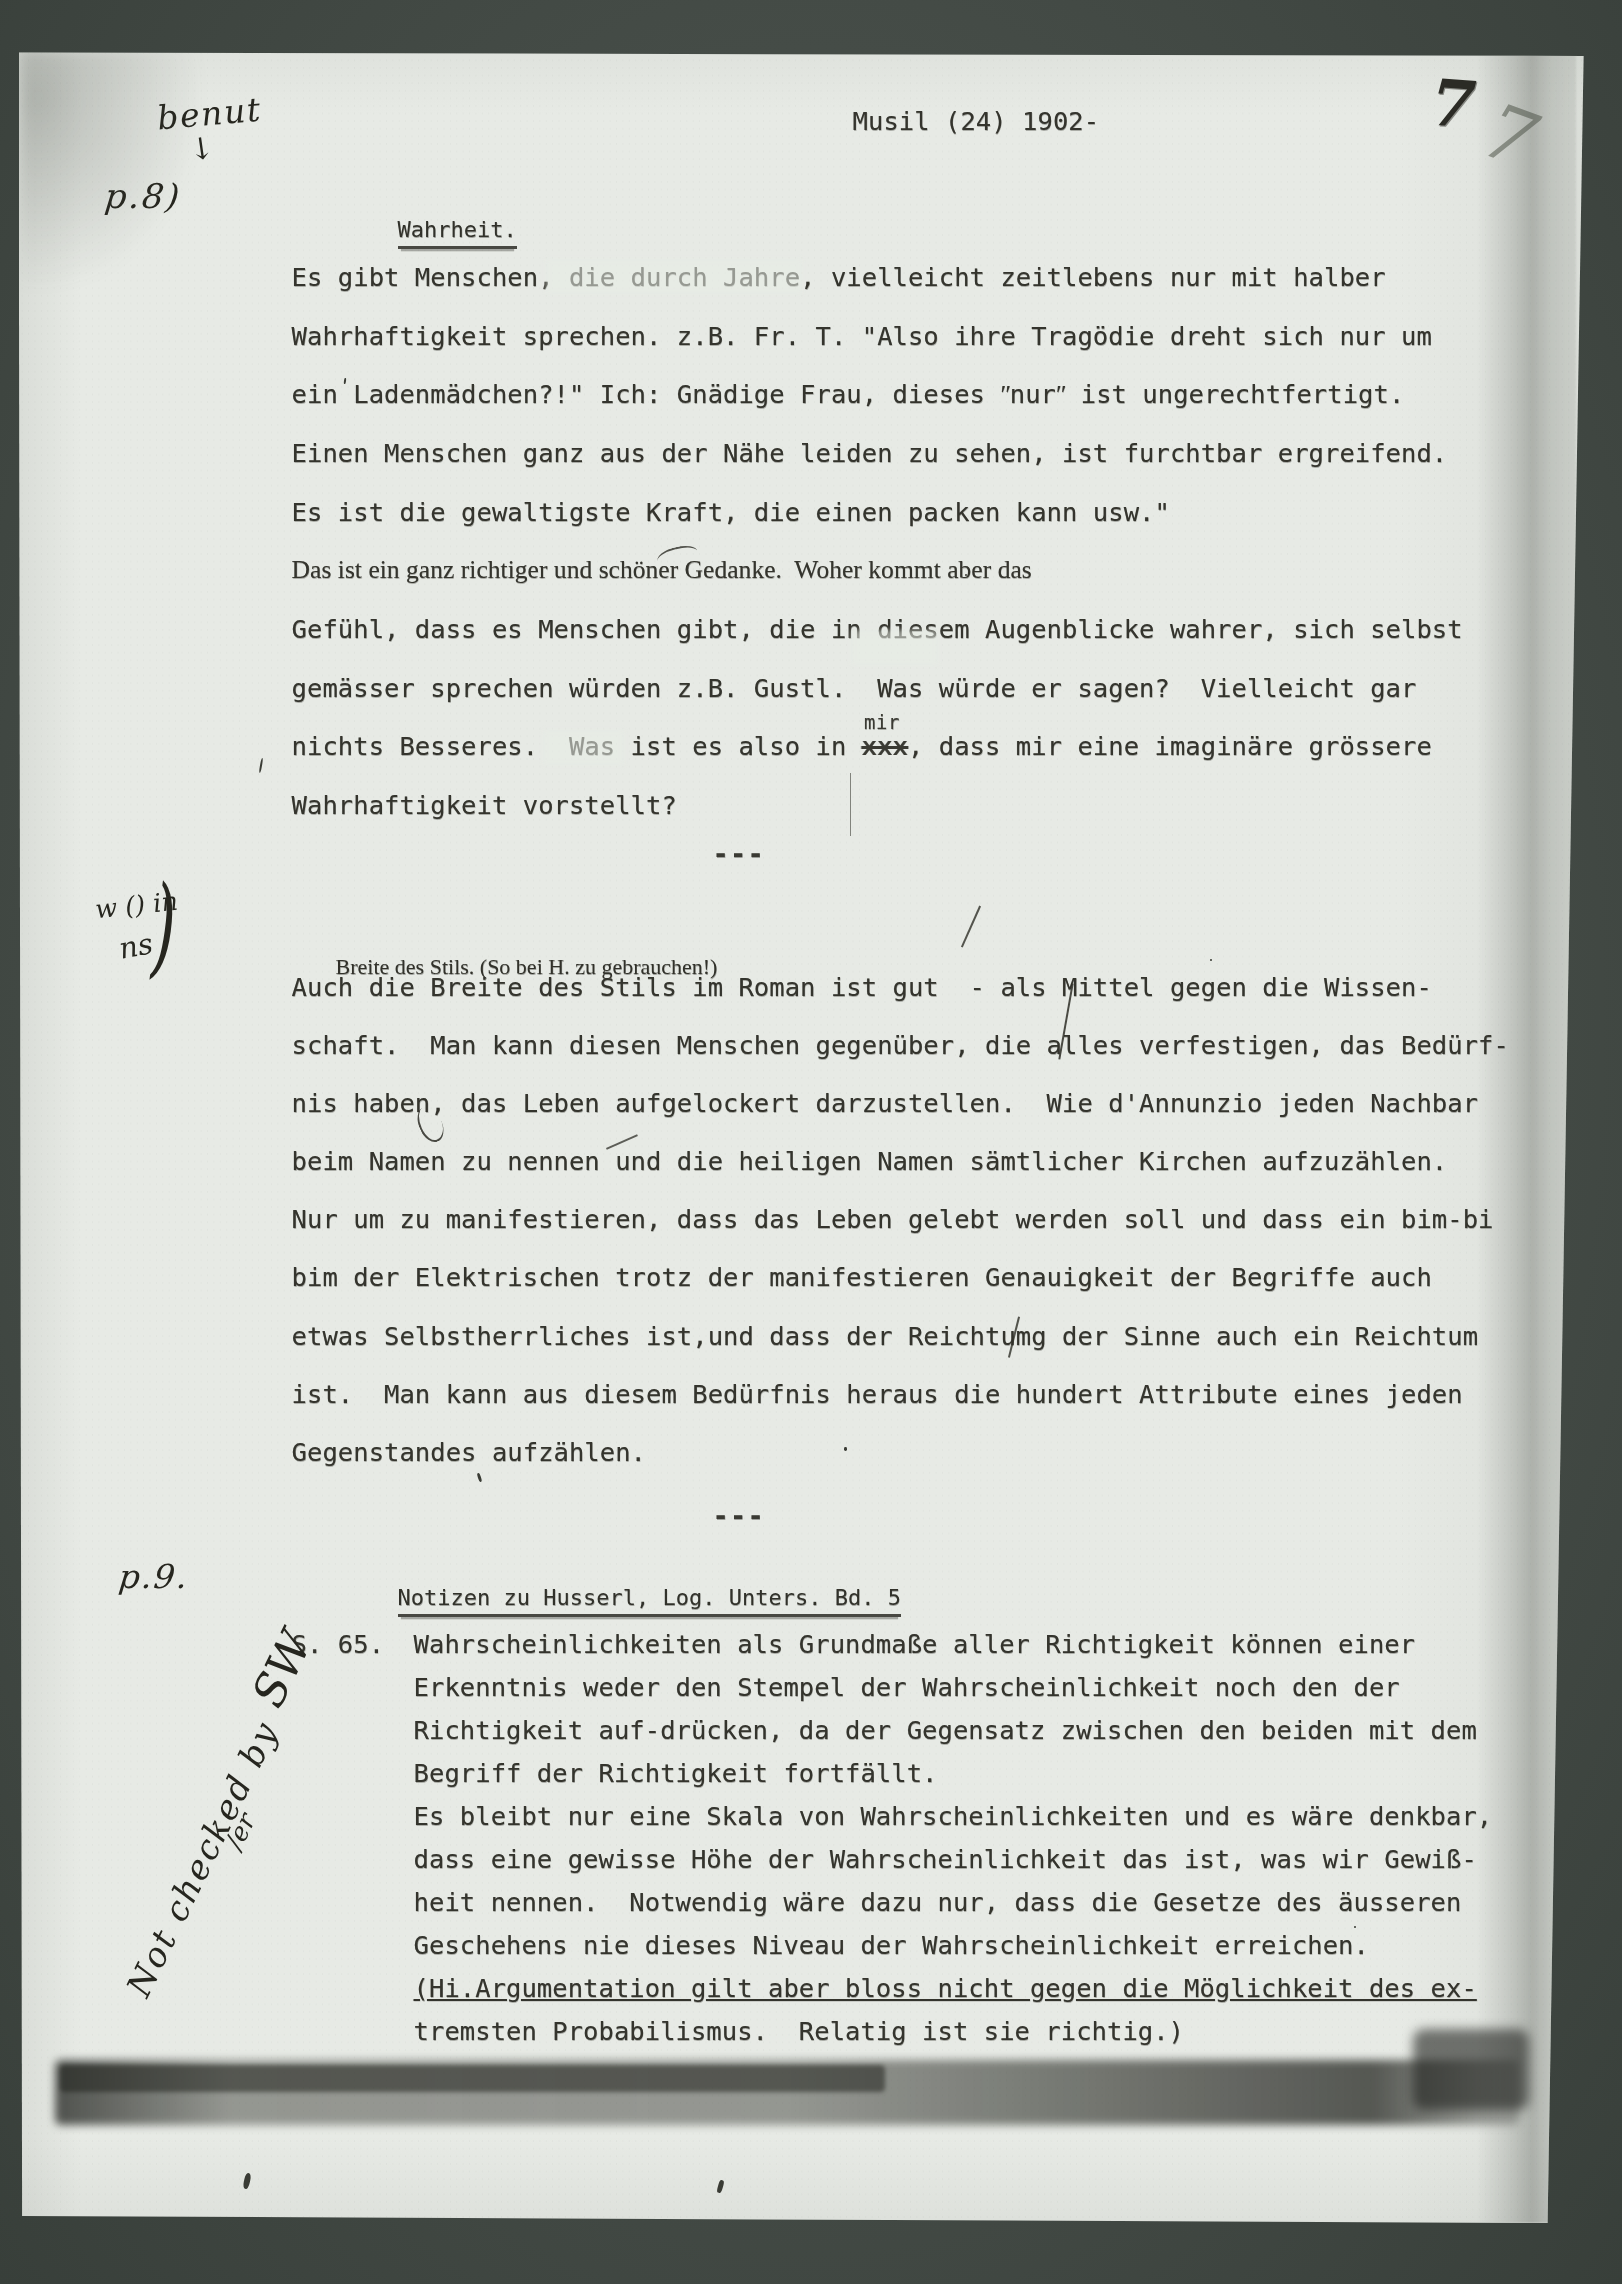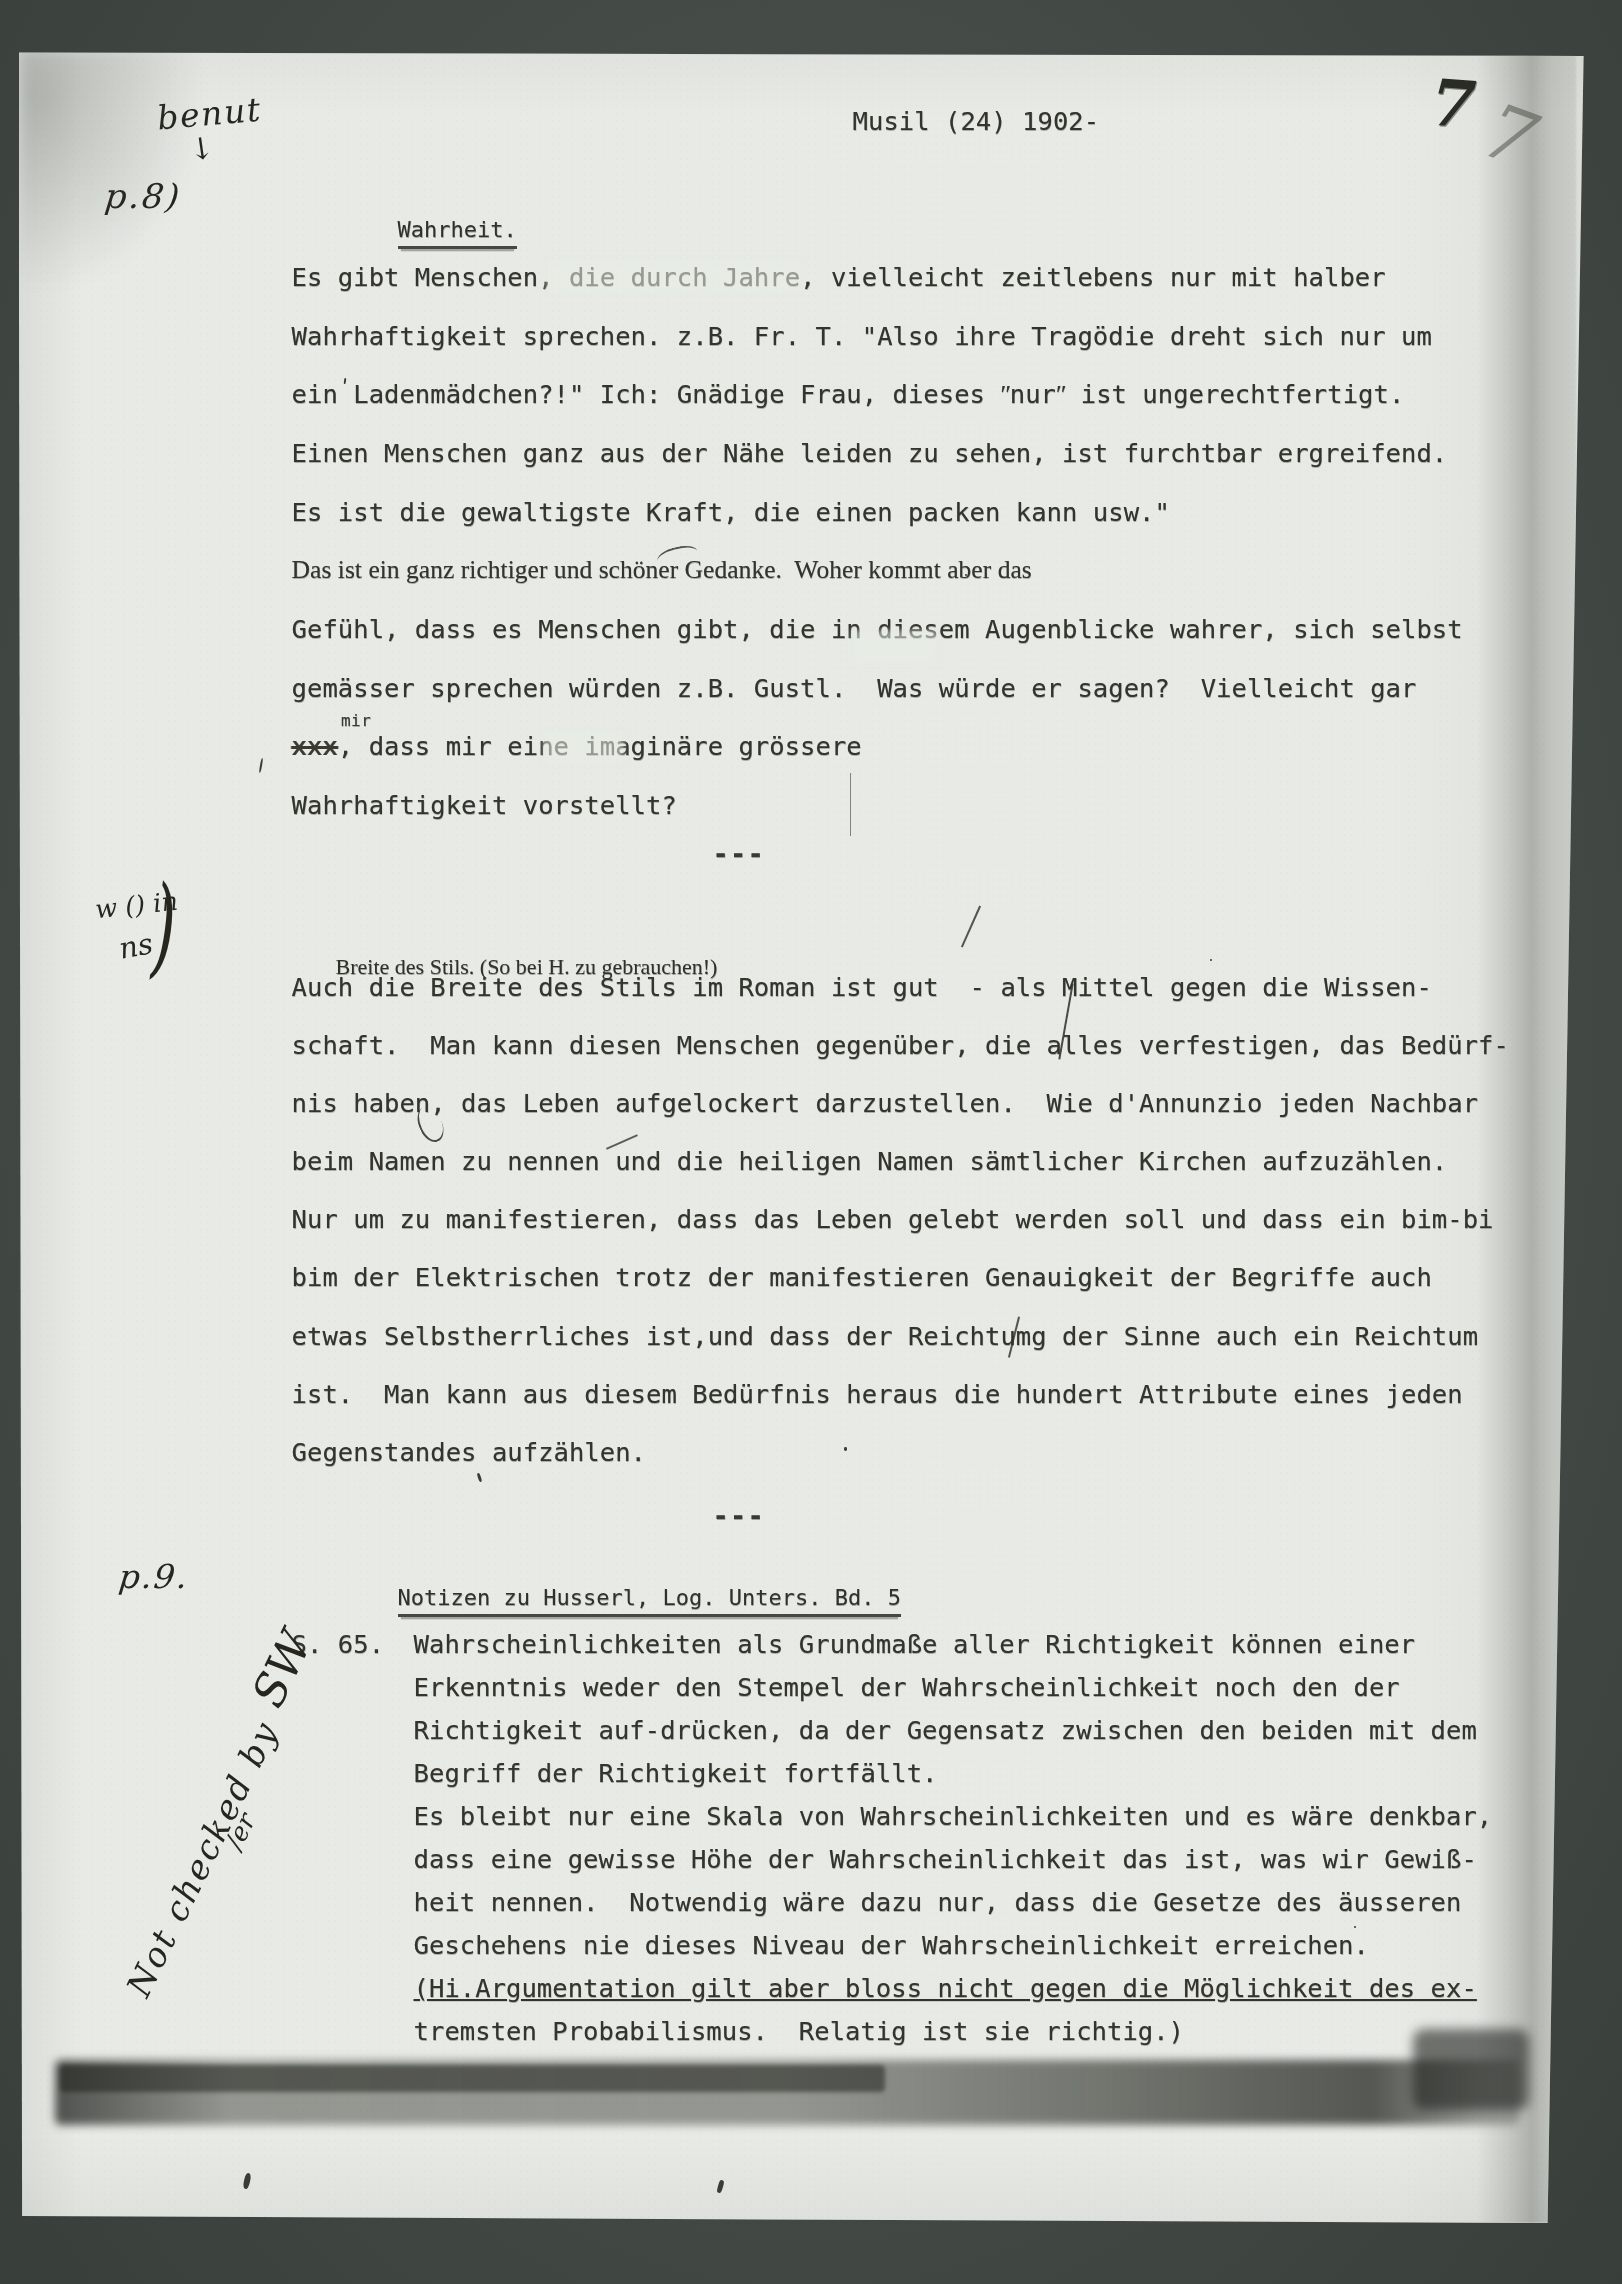--- a/index.html
+++ b/index.html
@@ -20,21 +20,21 @@
   .tline{position:absolute;left:0;}
   .sec{position:absolute;left:273px;}
   .sec .lines{position:absolute;left:0;top:0;}
   .sec-heading{position:absolute;font-family:"DejaVu Sans Mono", monospace;font-size:22px;
         color:#31312a;white-space:pre;text-shadow:0.4px 0.6px 0 rgba(45,45,40,.38);}
   .u-thick{border-bottom:3.5px solid rgba(44,44,38,.85);padding-bottom:3.5px;box-shadow:0 5.2px 0 -2.9px rgba(44,44,38,.35);}
   .separator{position:absolute;font-family:"DejaVu Sans Mono", monospace;font-size:27px;font-weight:bold;
         color:#3a3a33;letter-spacing:1.2px;text-shadow:0.3px 0.5px 0 rgba(48,48,42,.4);}
   
   .corr{position:relative;display:inline-block;}
-  .corr-above{position:absolute;left:2.3px;top:-20px;font-size:16px;letter-spacing:0.6px;color:#3a3a33;margin-left:47px;}
+  .corr-above{position:absolute;left:2.3px;top:-20px;font-size:19px;letter-spacing:0.6px;color:#3a3a33;}
   .corr-struck{text-decoration:line-through;text-decoration-thickness:2.9px;color:#3a3a33;
         text-shadow:0.6px 0 0 rgba(50,50,44,.7), -0.6px 0 0 rgba(50,50,44,.7);}
   
   .hand{position:absolute;font-family:"DejaVu Serif", serif;font-style:italic;color:#26261f;
         white-space:pre;}
   .pencil{color:#84897f;}
   
   .mark{position:absolute;background:#2e2e27;}
   .arc{position:absolute;border:0 solid #2e2e27;background:transparent;}
   .speck{position:absolute;background:#3a3c35;border-radius:40%;}
@@ -64,21 +64,21 @@
       </div>
       <div class="lines" style="top:71px;">
           <div class="tline" style="top: 0px;">Es gibt Menschen, die durch Jahre, vielleicht zeitlebens nur mit halber</div>
           <div class="tline" style="top: 59px;">Wahrhaftigkeit sprechen. z.B. Fr. T. "Also ihre Tragödie dreht sich nur um</div>
           <div class="tline" style="top: 117px;">ein Ladenmädchen?!" Ich: Gnädige Frau, dieses ʺnurʺ ist ungerechtfertigt.</div>
           <div class="tline" style="top: 176px;">Einen Menschen ganz aus der Nähe leiden zu sehen, ist furchtbar ergreifend.</div>
           <div class="tline" style="top: 235px;">Es ist die gewaltigste Kraft, die einen packen kann usw."</div>
           <div class="tline" style="top: 293px; font-family: Liberation Serif, serif;">Das ist ein ganz richtiger und schöner Gedanke.  Woher kommt aber das</div>
           <div class="tline" style="top: 352px;">Gefühl, dass es Menschen gibt, die in diesem Augenblicke wahrer, sich selbst</div>
           <div class="tline" style="top: 411px;">gemässer sprechen würden z.B. Gustl.  Was würde er sagen?  Vielleicht gar</div>
-          <div class="tline" style="top: 469px;"><span class="corr"><span class="corr-above">mir</span><span class="corr-struck">xxx</span></span><span>, dass mir eine imaginäre grössere</span></div>
+          <div class="tline" style="top: 469px;"><span>nichts Besseres.  Was ist es also in </span><span class="corr"><span class="corr-above">mir</span><span class="corr-struck">xxx</span></span><span>, dass mir eine imaginäre grössere</span></div>
           <div class="tline" style="top: 528px;">Wahrhaftigkeit vorstellt?</div>
         </div>
     </div>
 
     <div class="separator" style="left:694px;top:789px;">---</div>
 
     <div>
       <div class="hand" style="left:76px;top:841px;font-size:25.6px;transform:rotate(-6deg);">w () in</div>
       <div class="hand" style="left:100px;top:880px;font-size:29px;transform:rotate(-10deg);">ns</div>
       <div class="hand" style="left:135px;top:812px;font-size:110px;transform:scaleX(.55) rotate(3deg);transform-origin:left top;">)</div>

